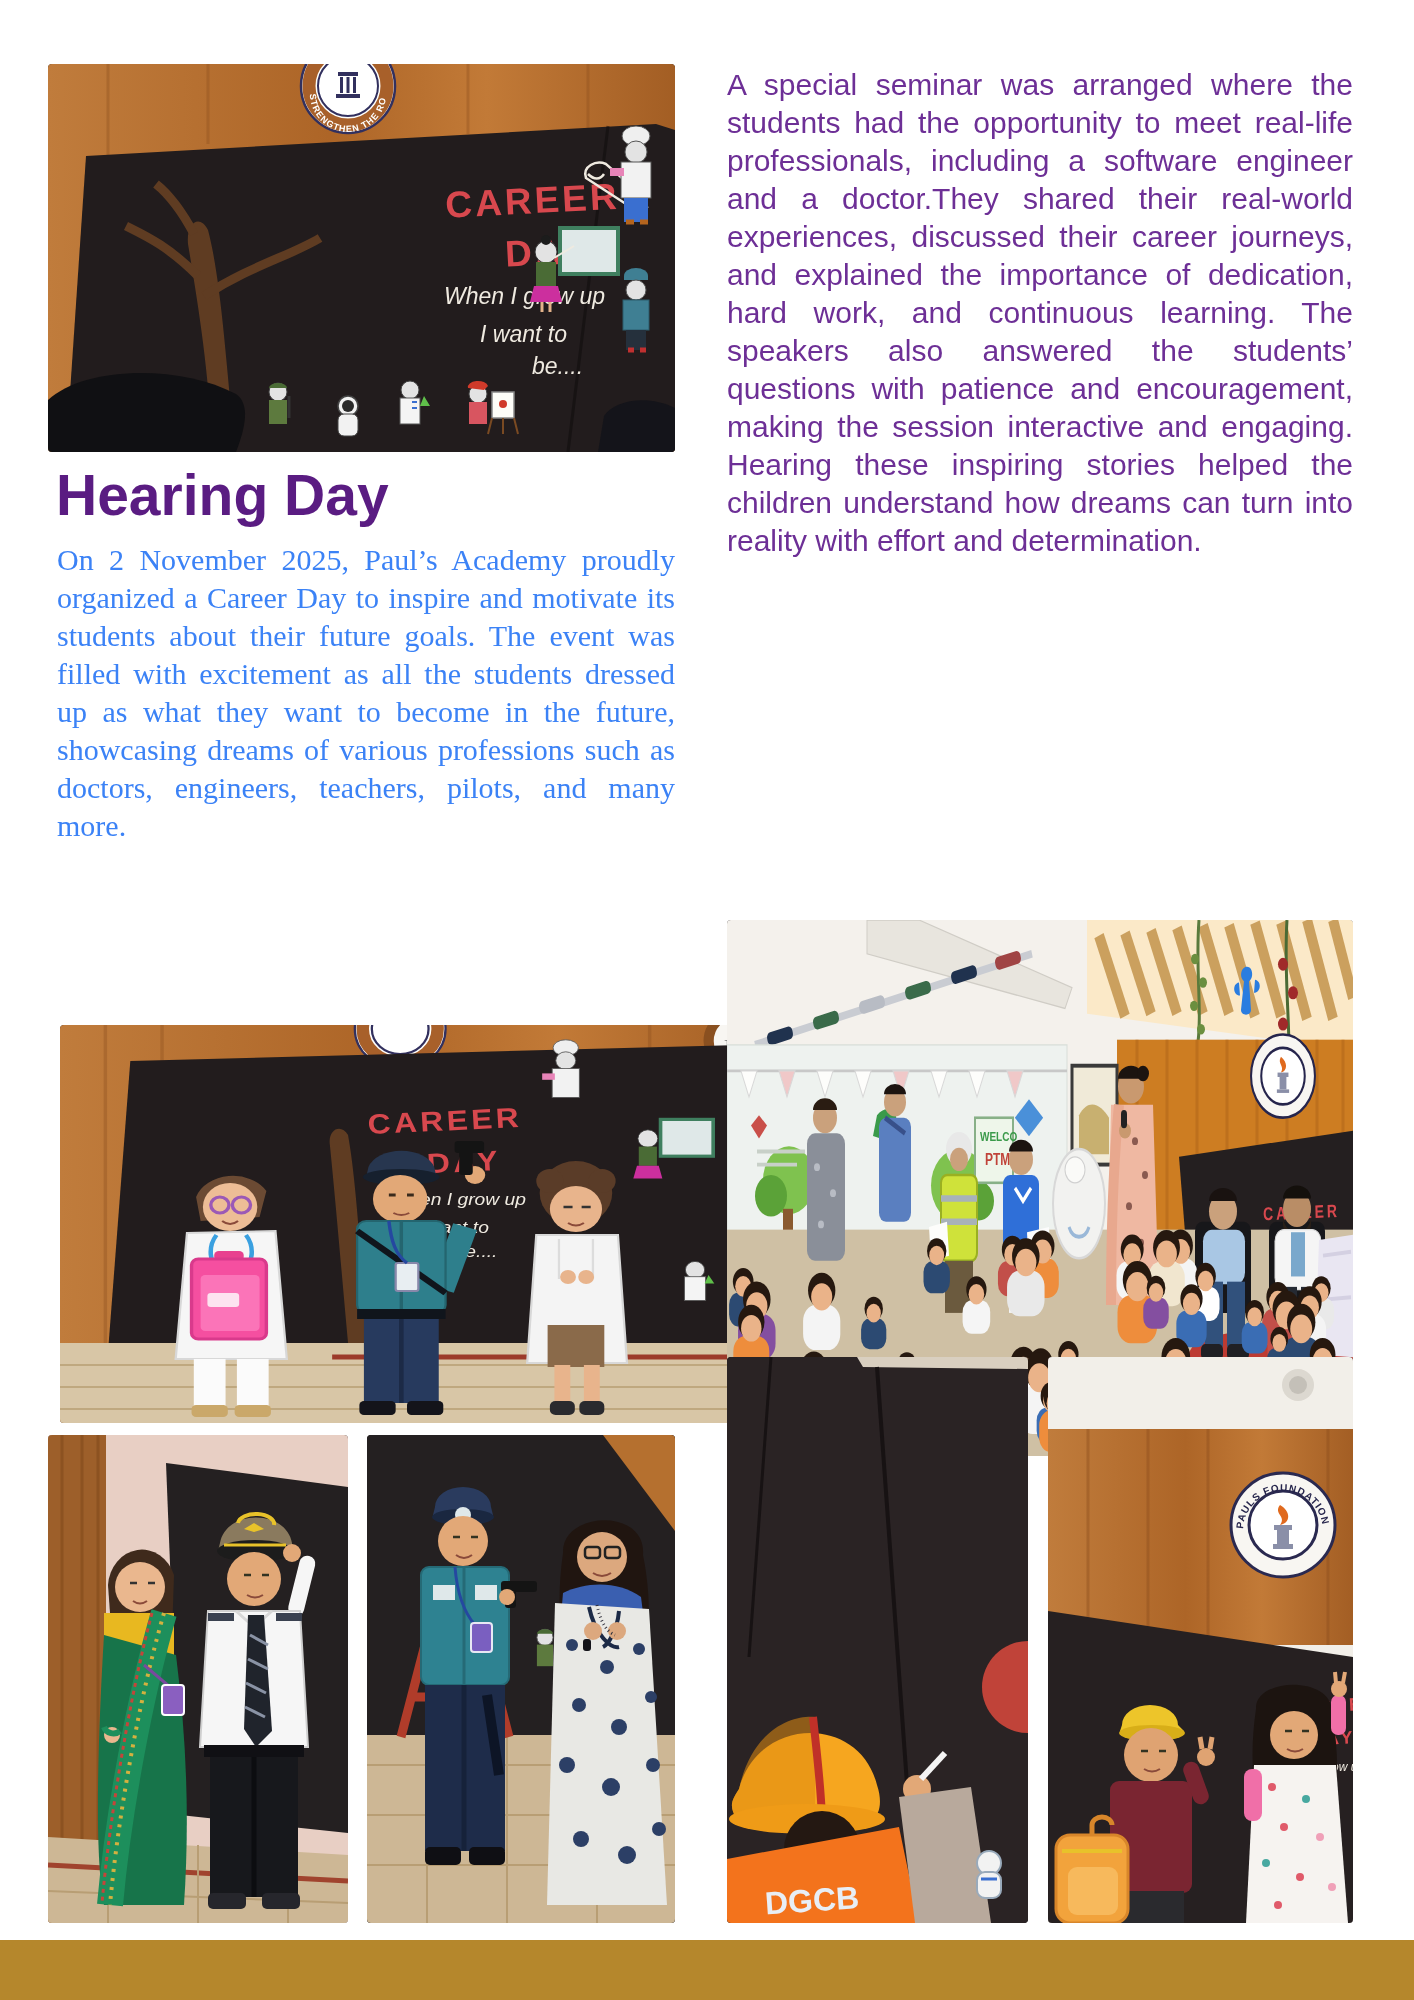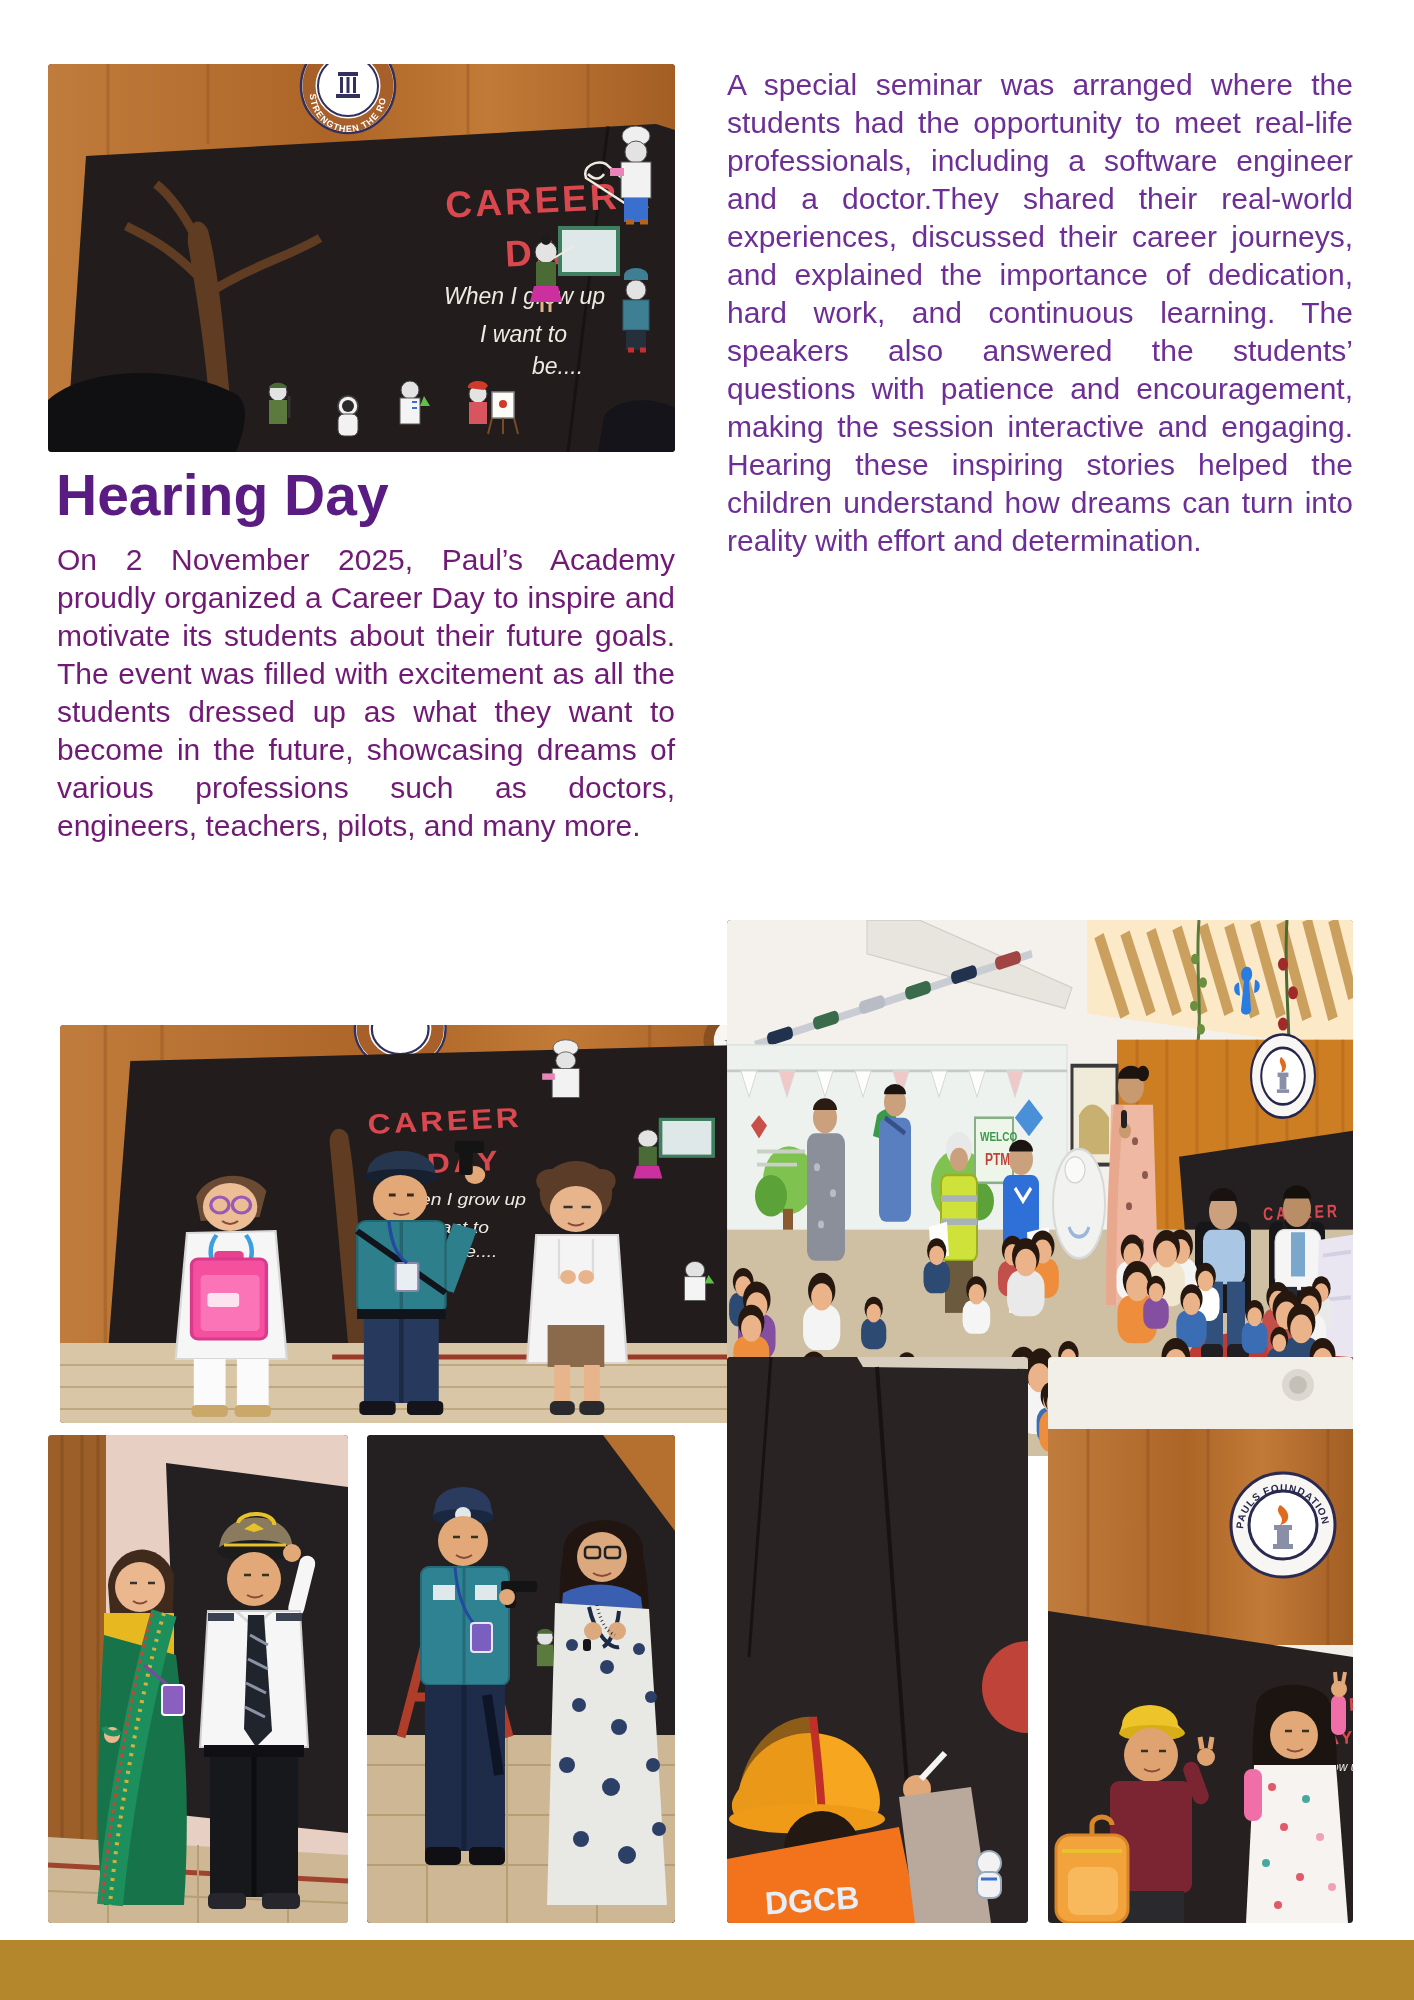--- a/index.html
+++ b/index.html
@@ -3,22 +3,22 @@
 <meta charset="utf-8">
 <title>Career Day</title>
 <style>
   html,body{margin:0;padding:0;background:#ffffff;}
   .page{position:relative;width:1414px;height:2000px;background:#ffffff;margin:0 auto;overflow:hidden;
         font-family:"Liberation Sans",sans-serif;}
   .photo{position:absolute;border-radius:4px;overflow:hidden;background:#221c1d;}
   .photo svg{display:block;width:100%;height:100%;}
   .headline{position:absolute;left:56px;top:462px;width:620px;margin:0;
             font-size:57px;font-weight:700;color:#5a1c82;letter-spacing:0px;}
-  .bodytext{position:absolute;margin:0;color:#701a75;font-size:30px;line-height:38px;
-            text-align:justify;text-justify:inter-word;}
+  .bodytext{position:absolute;margin:0;color:#3b82f6;font-size:30px;line-height:38px;
+            text-align:justify;text-justify:inter-word;font-family:Liberation Serif, serif;}
   #intro{left:57px;top:541px;width:618px;}
   .rightcol{position:absolute;left:727px;top:66px;width:626px;}
   .rightcol p{margin:0;color:#6d2f96;font-size:30px;line-height:38px;text-align:justify;}
   .rightcol p.first{text-indent:24px;}
   .rightcol p + p{margin-top:37px;}
   .footer-bar{position:absolute;left:0;top:1940px;width:1414px;height:60px;background:#b5872c;}
   svg text{font-family:"Liberation Sans",sans-serif;}
   .boardred{fill:#d8484e;font-weight:bold;letter-spacing:3px;}
   .chalk{fill:#efeae0;font-style:italic;}
   .motto{fill:#ffffff;font-weight:bold;letter-spacing:1px;}

